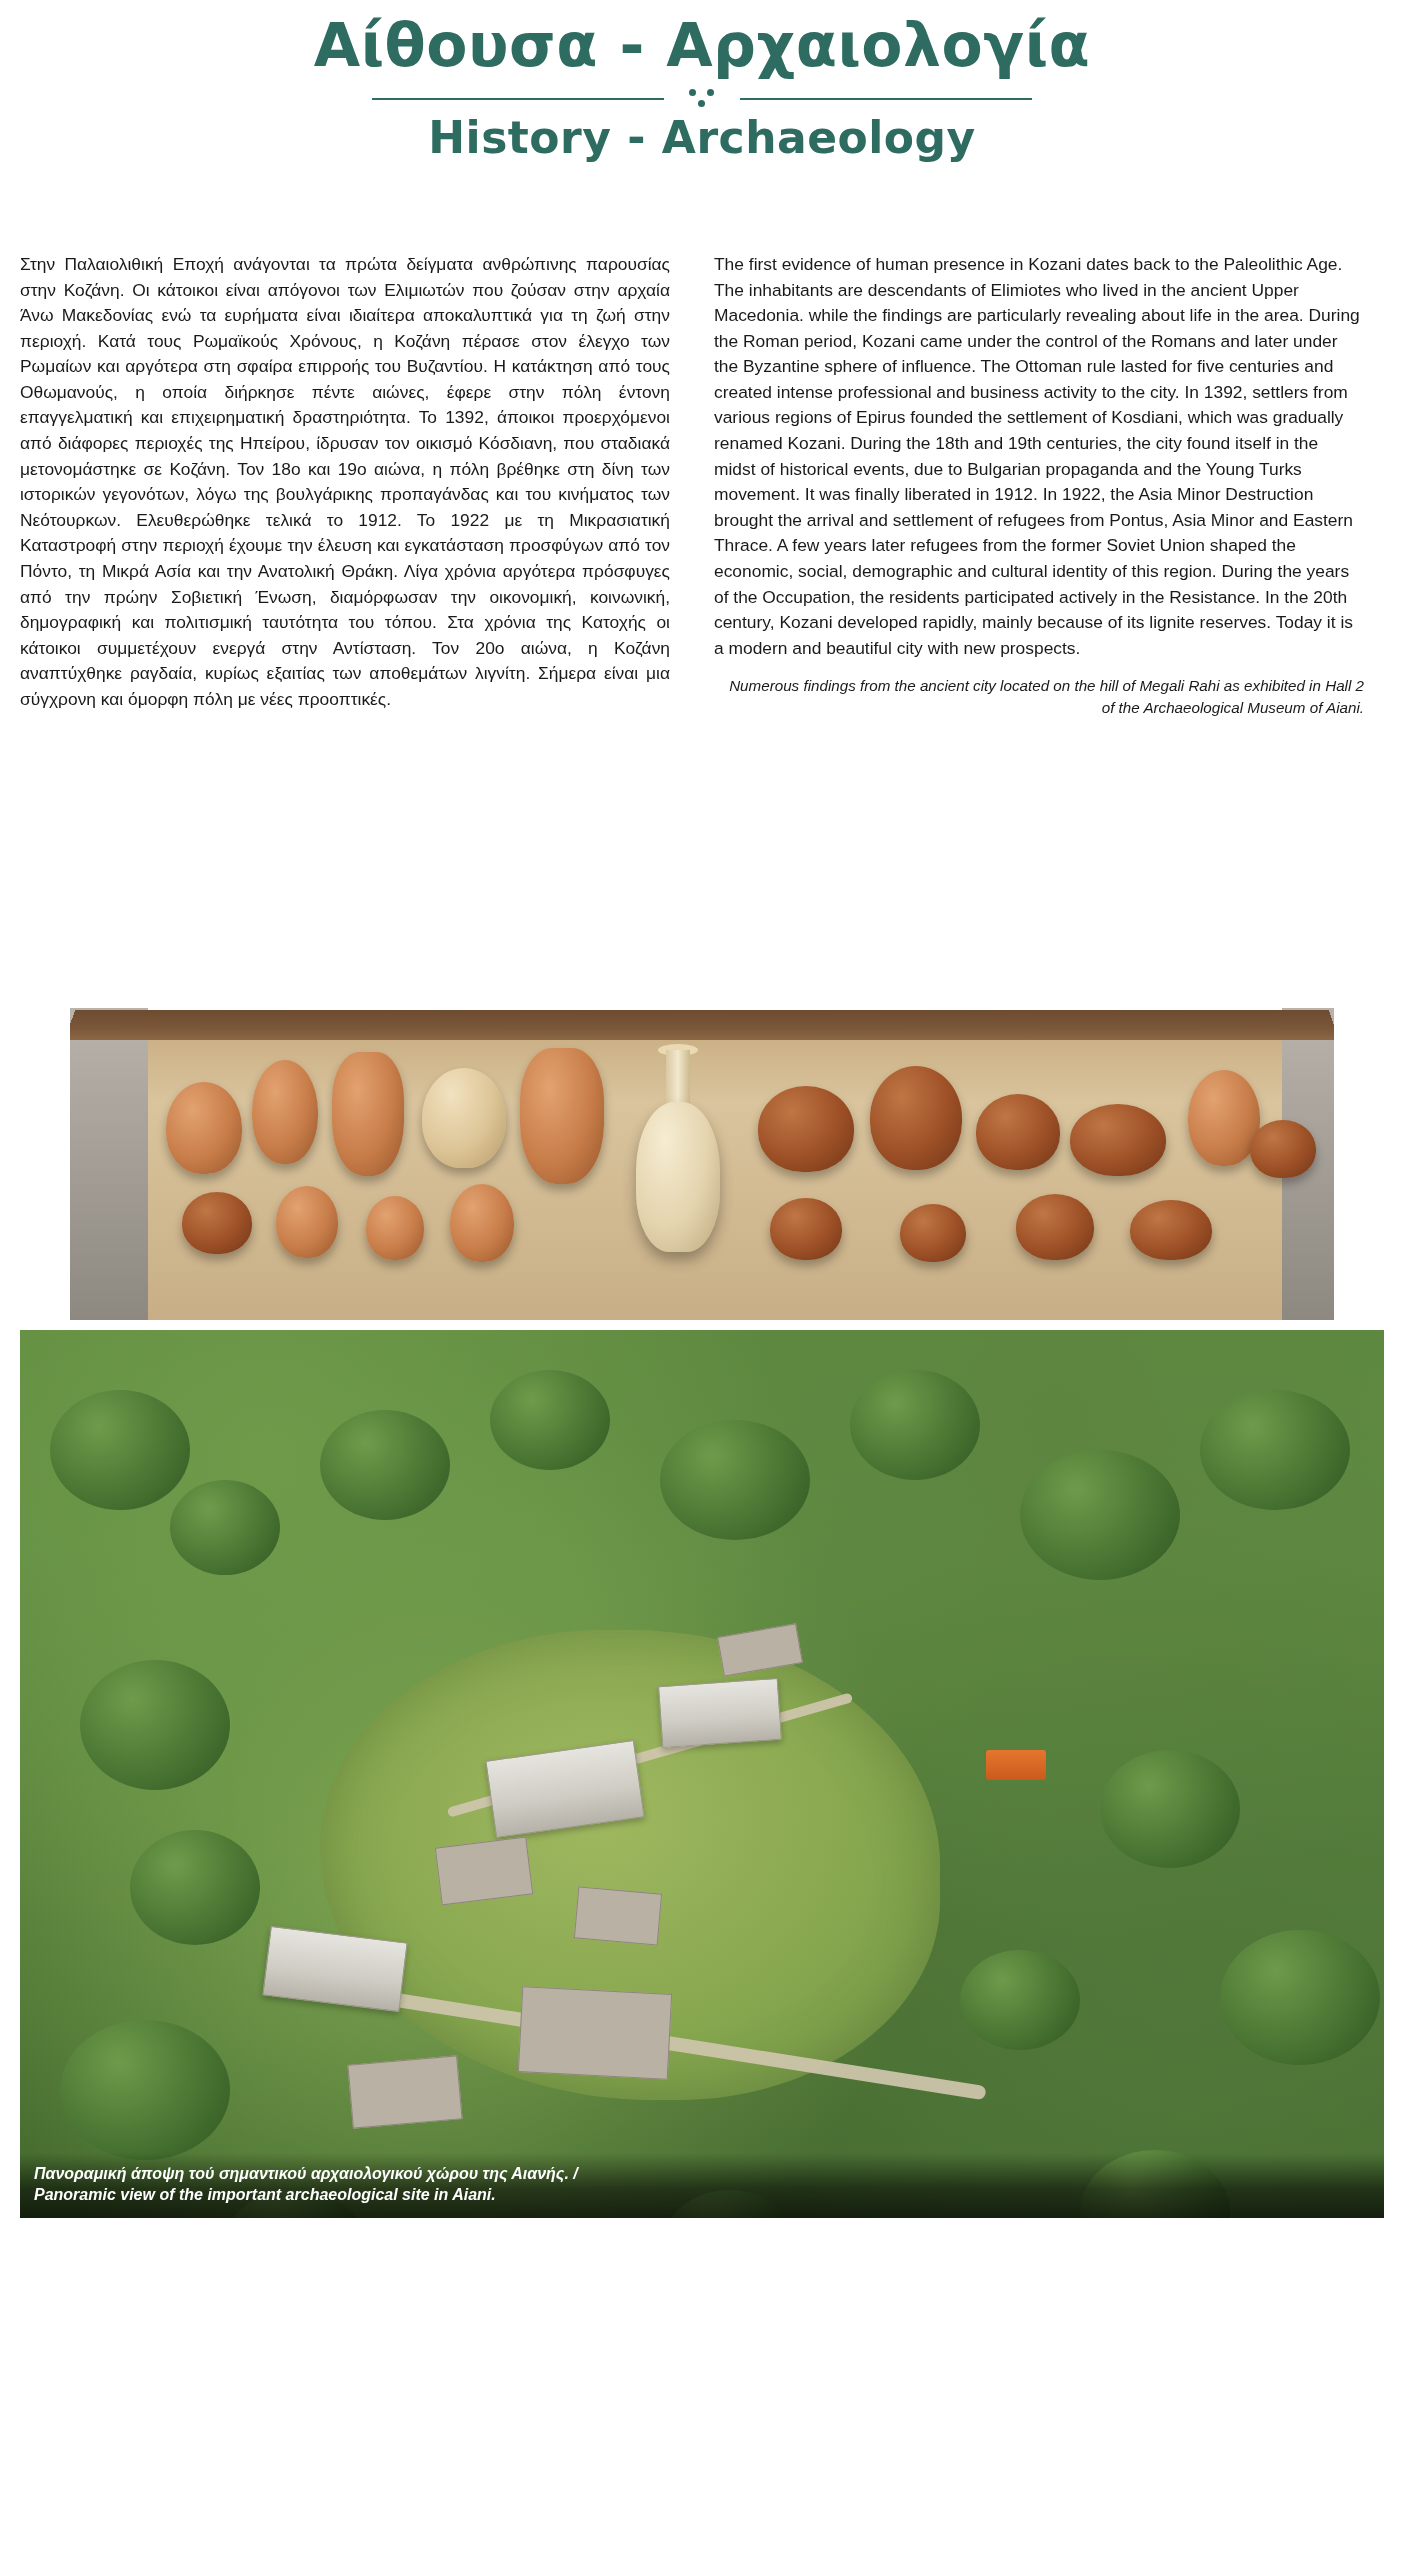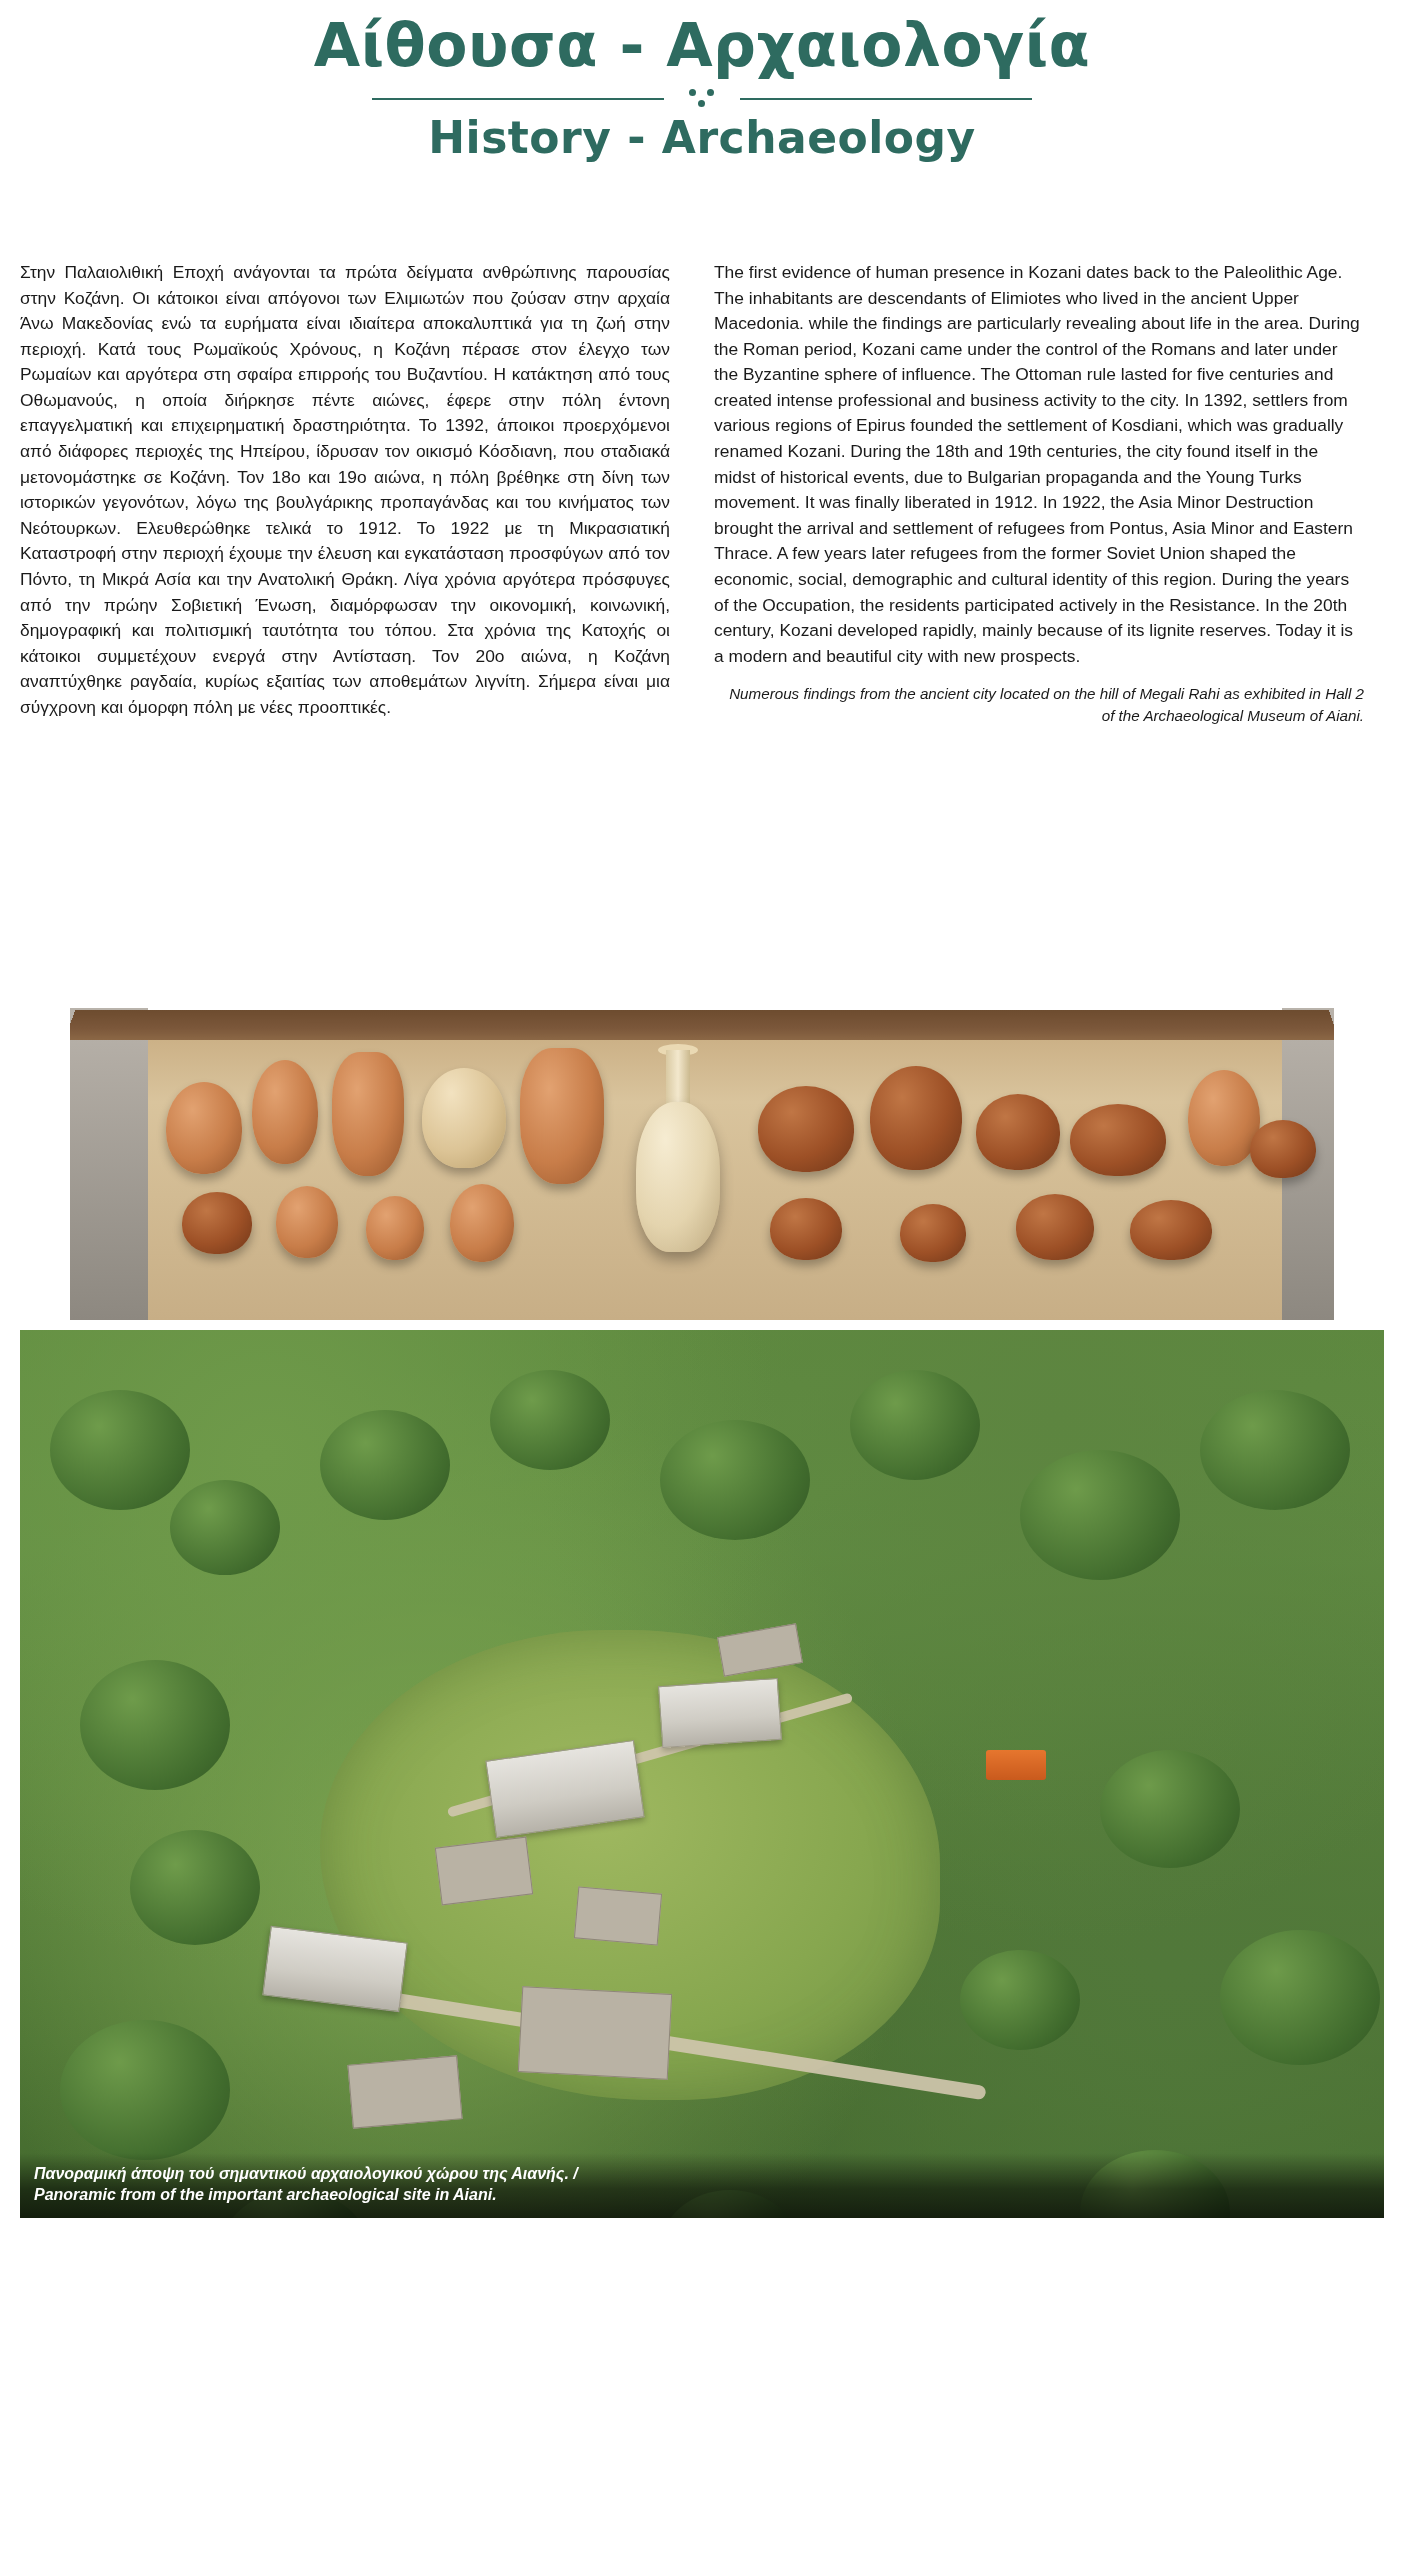--- a/index.html
+++ b/index.html
@@ -78,21 +78,20 @@
     position: absolute;
     top: 252px;
     left: 0;
     width: 1404px;
     display: flex;
     gap: 44px;
     padding: 0 20px;
   }
   .col {
     width: 650px;
-    margin-top: 8px;
   }
   .col p {
     font-family: "Liberation Sans", sans-serif;
     font-size: 17.4px;
     line-height: 1.47;
     color: #1a1a1a;
     text-align: justify;
     -webkit-hyphens: auto;
     hyphens: auto;
   }
@@ -372,17 +371,17 @@
     <div class="tree" style="left:1200px; top:600px; width:160px; height:135px;"></div>
     <div class="tree" style="left:1080px; top:420px; width:140px; height:118px;"></div>
     <div class="tree" style="left:940px; top:620px; width:120px; height:100px;"></div>
     <div class="tree" style="left:300px; top:1080px; width:180px; height:140px;"></div>
     <div class="tree" style="left:700px; top:1090px; width:170px; height:130px;"></div>
     <div class="tree" style="left:980px; top:1120px; width:150px; height:120px;"></div>
     <div class="tree" style="left:60px; top:1060px; width:160px; height:130px;"></div>
 
     <div class="caption-bar">
       <div class="line">Πανοραμική άποψη τού σημαντικού αρχαιολογικού χώρου της Αιανής. /</div>
-      <div class="line">Panoramic from of the important archaeological site in Aiani.</div>
+      <div class="line">Panoramic view of the important archaeological site in Aiani.</div>
     </div>
   </div>
 
 </div>
 
 </body></html>

